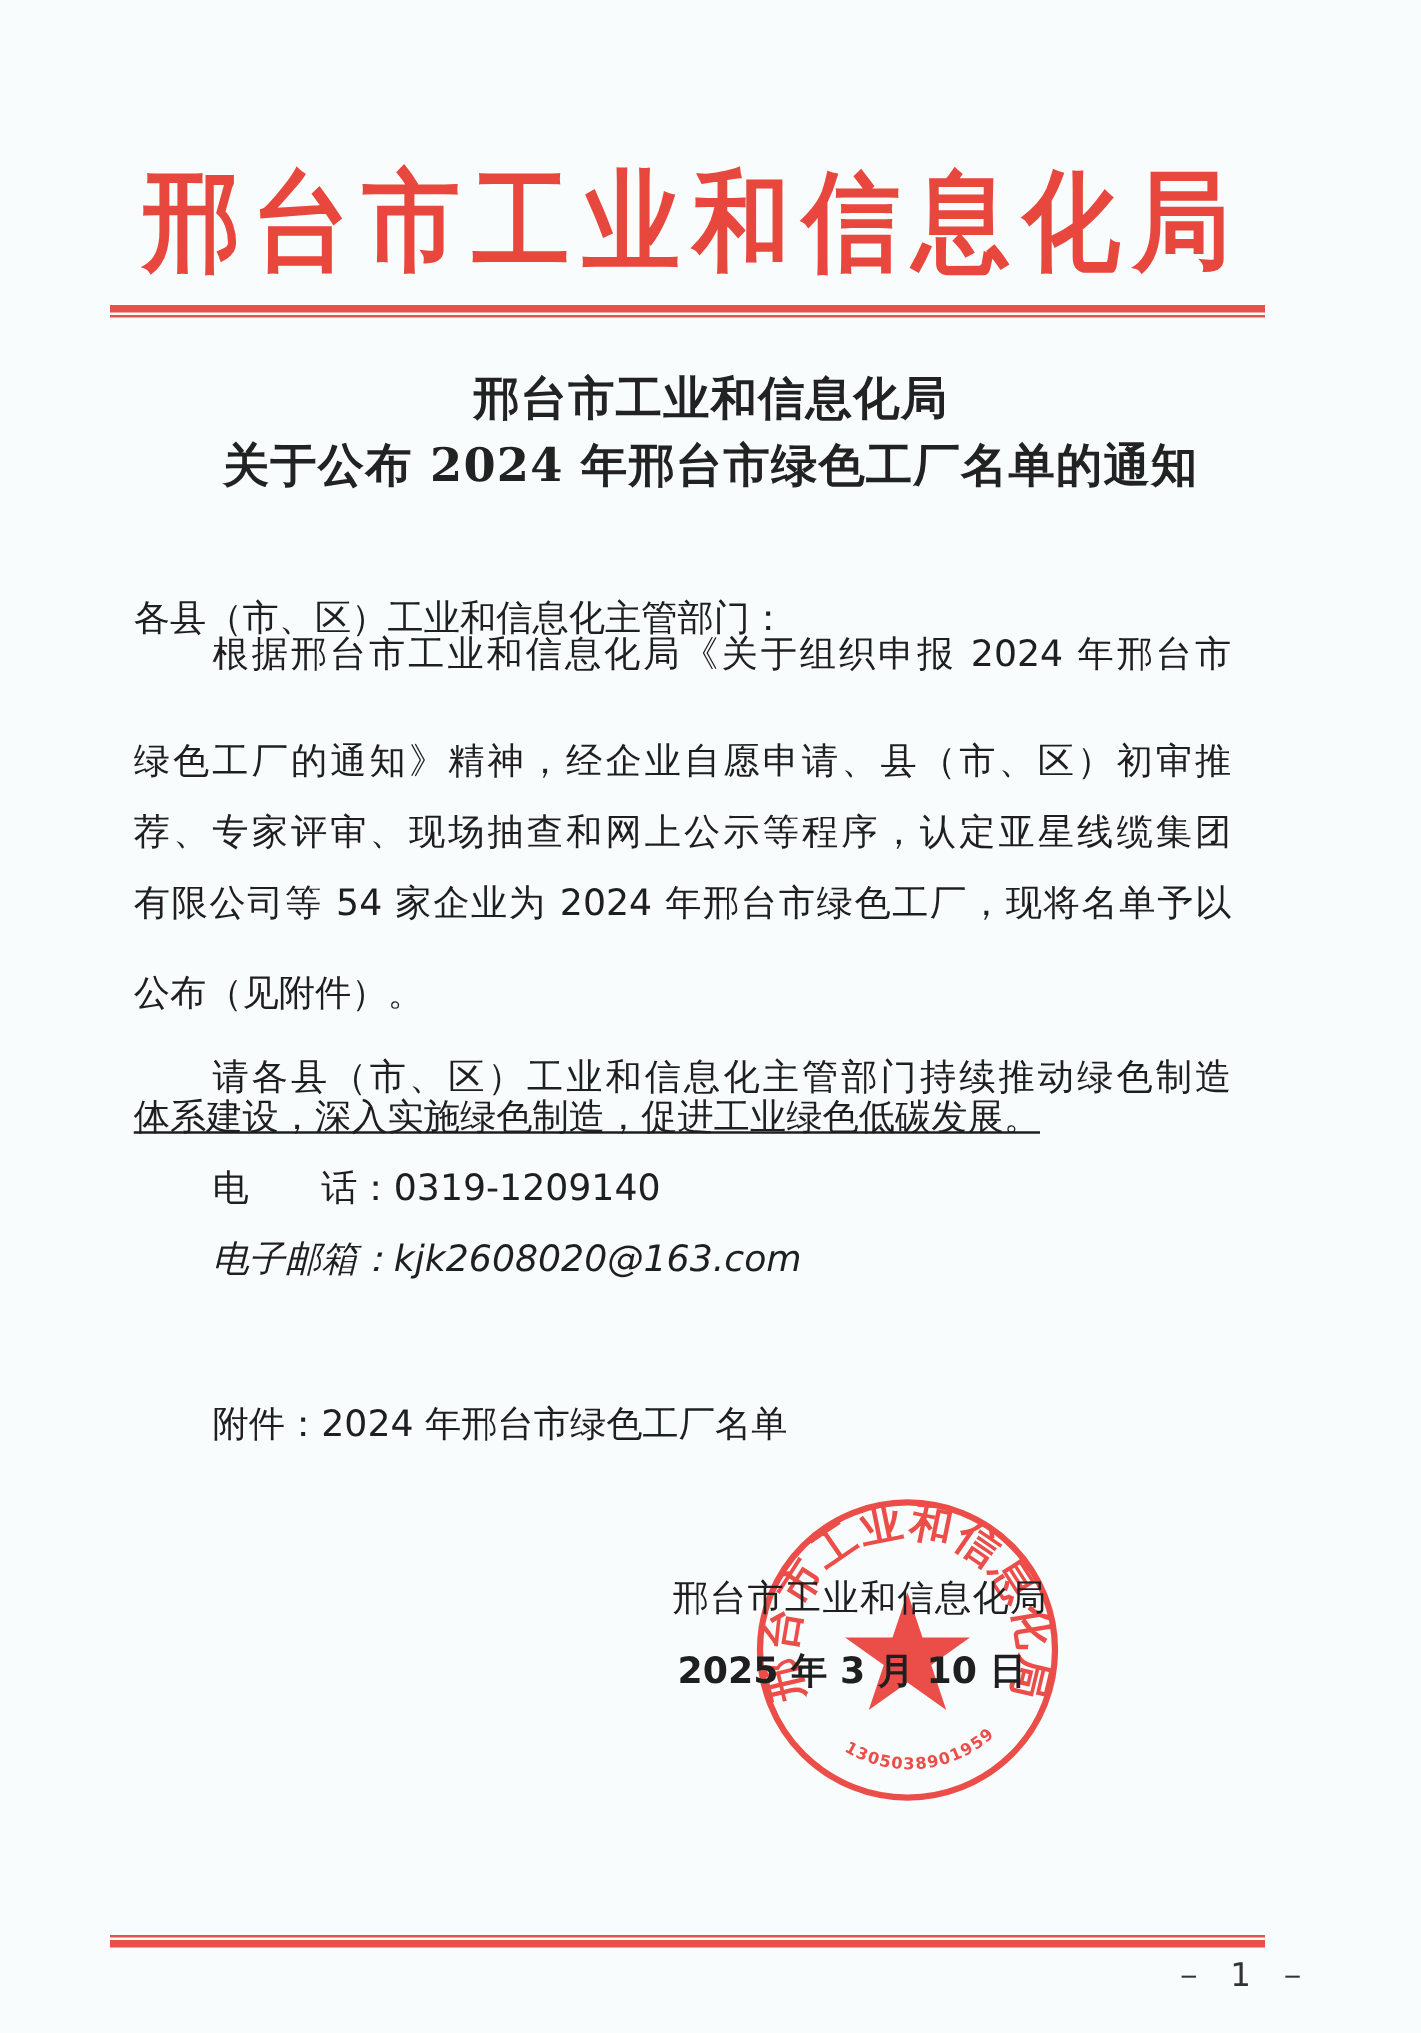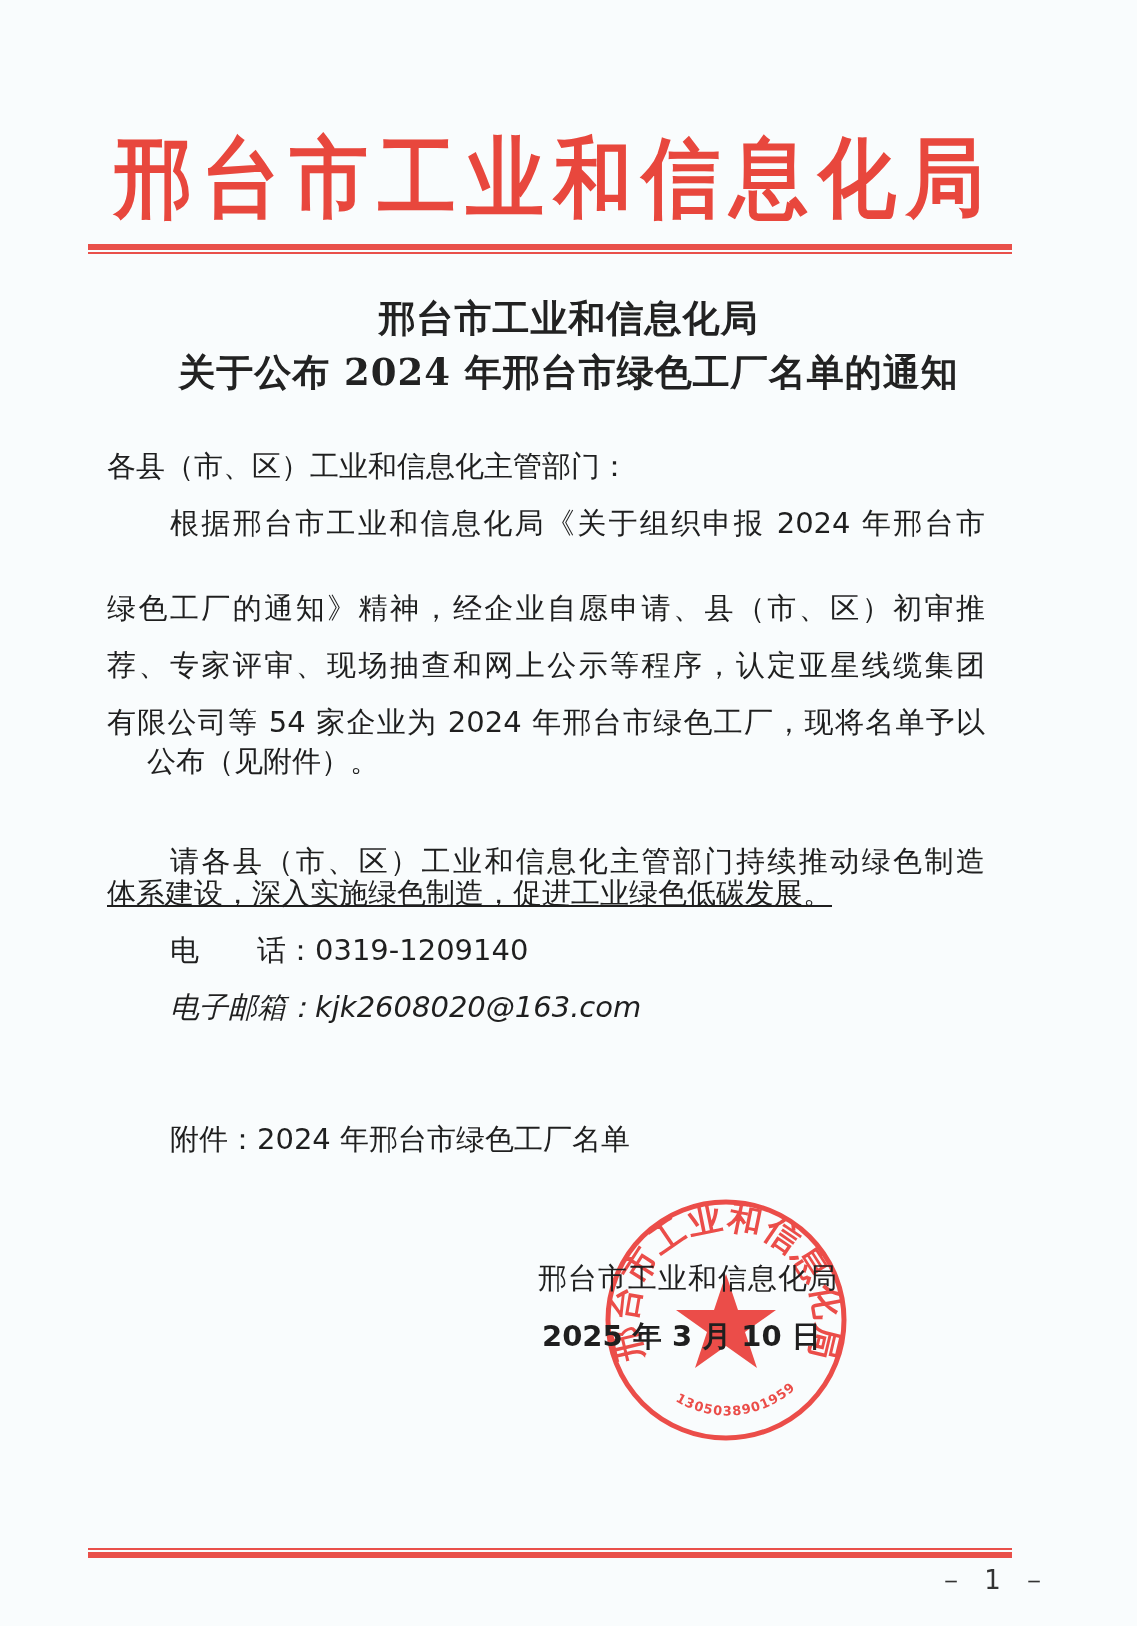--- a/index.html
+++ b/index.html
@@ -59,35 +59,35 @@
   <span>息</span>
   <span>化</span>
   <span>局</span>
 </div>
 <div class="abs rule" style="top:244px;height:6px;"></div>
 <div class="abs rule" style="top:252px;height:2px;"></div>
 
 <div class="abs title" style="top:300px;">邢台市工业和信息化局</div>
 <div class="abs title" style="top:354px;">关于公布 2024 年邢台市绿色工厂名单的通知</div>
 
-<div class="abs line" style="top:452px;">各县（市、区）工业和信息化主管部门：</div>
+<div class="abs line" style="top:480px;">各县（市、区）工业和信息化主管部门：</div>
 
 <div class="abs line indent" style="top:509px;width:815px;">
     <div class="justify" style="width:815px;">根据邢台市工业和信息化局《关于组织申报 2024 年邢台市</div>
   </div>
 <div class="abs line" style="top:594px;">
     <div class="justify">绿色工厂的通知》精神，经企业自愿申请、县（市、区）初审推</div>
   </div>
 <div class="abs line" style="top:651px;">
     <div class="justify">荐、专家评审、现场抽查和网上公示等程序，认定亚星线缆集团</div>
   </div>
 <div class="abs line" style="top:708px;">
     <div class="justify">有限公司等 54 家企业为 2024 年邢台市绿色工厂，现将名单予以</div>
   </div>
-<div class="abs line" style="top:747px;margin-left:40px;">公布（见附件）。</div>
+<div class="abs line" style="top:780px;">公布（见附件）。</div>
 
 <div class="abs line indent" style="top:822px;">
     <div class="justify" style="width:815px;margin-top:25px;">请各县（市、区）工业和信息化主管部门持续推动绿色制造</div>
   </div>
 <div class="abs line" style="top:879px;text-decoration:underline;">体系建设，深入实施绿色制造，促进工业绿色低碳发展。</div>
 
 <div class="abs line indent" style="top:936px;">
   <span>电　　话：</span><span>0319-1209140</span>
 </div>
 <div class="abs line indent" style="top:993px;font-style:italic;">

